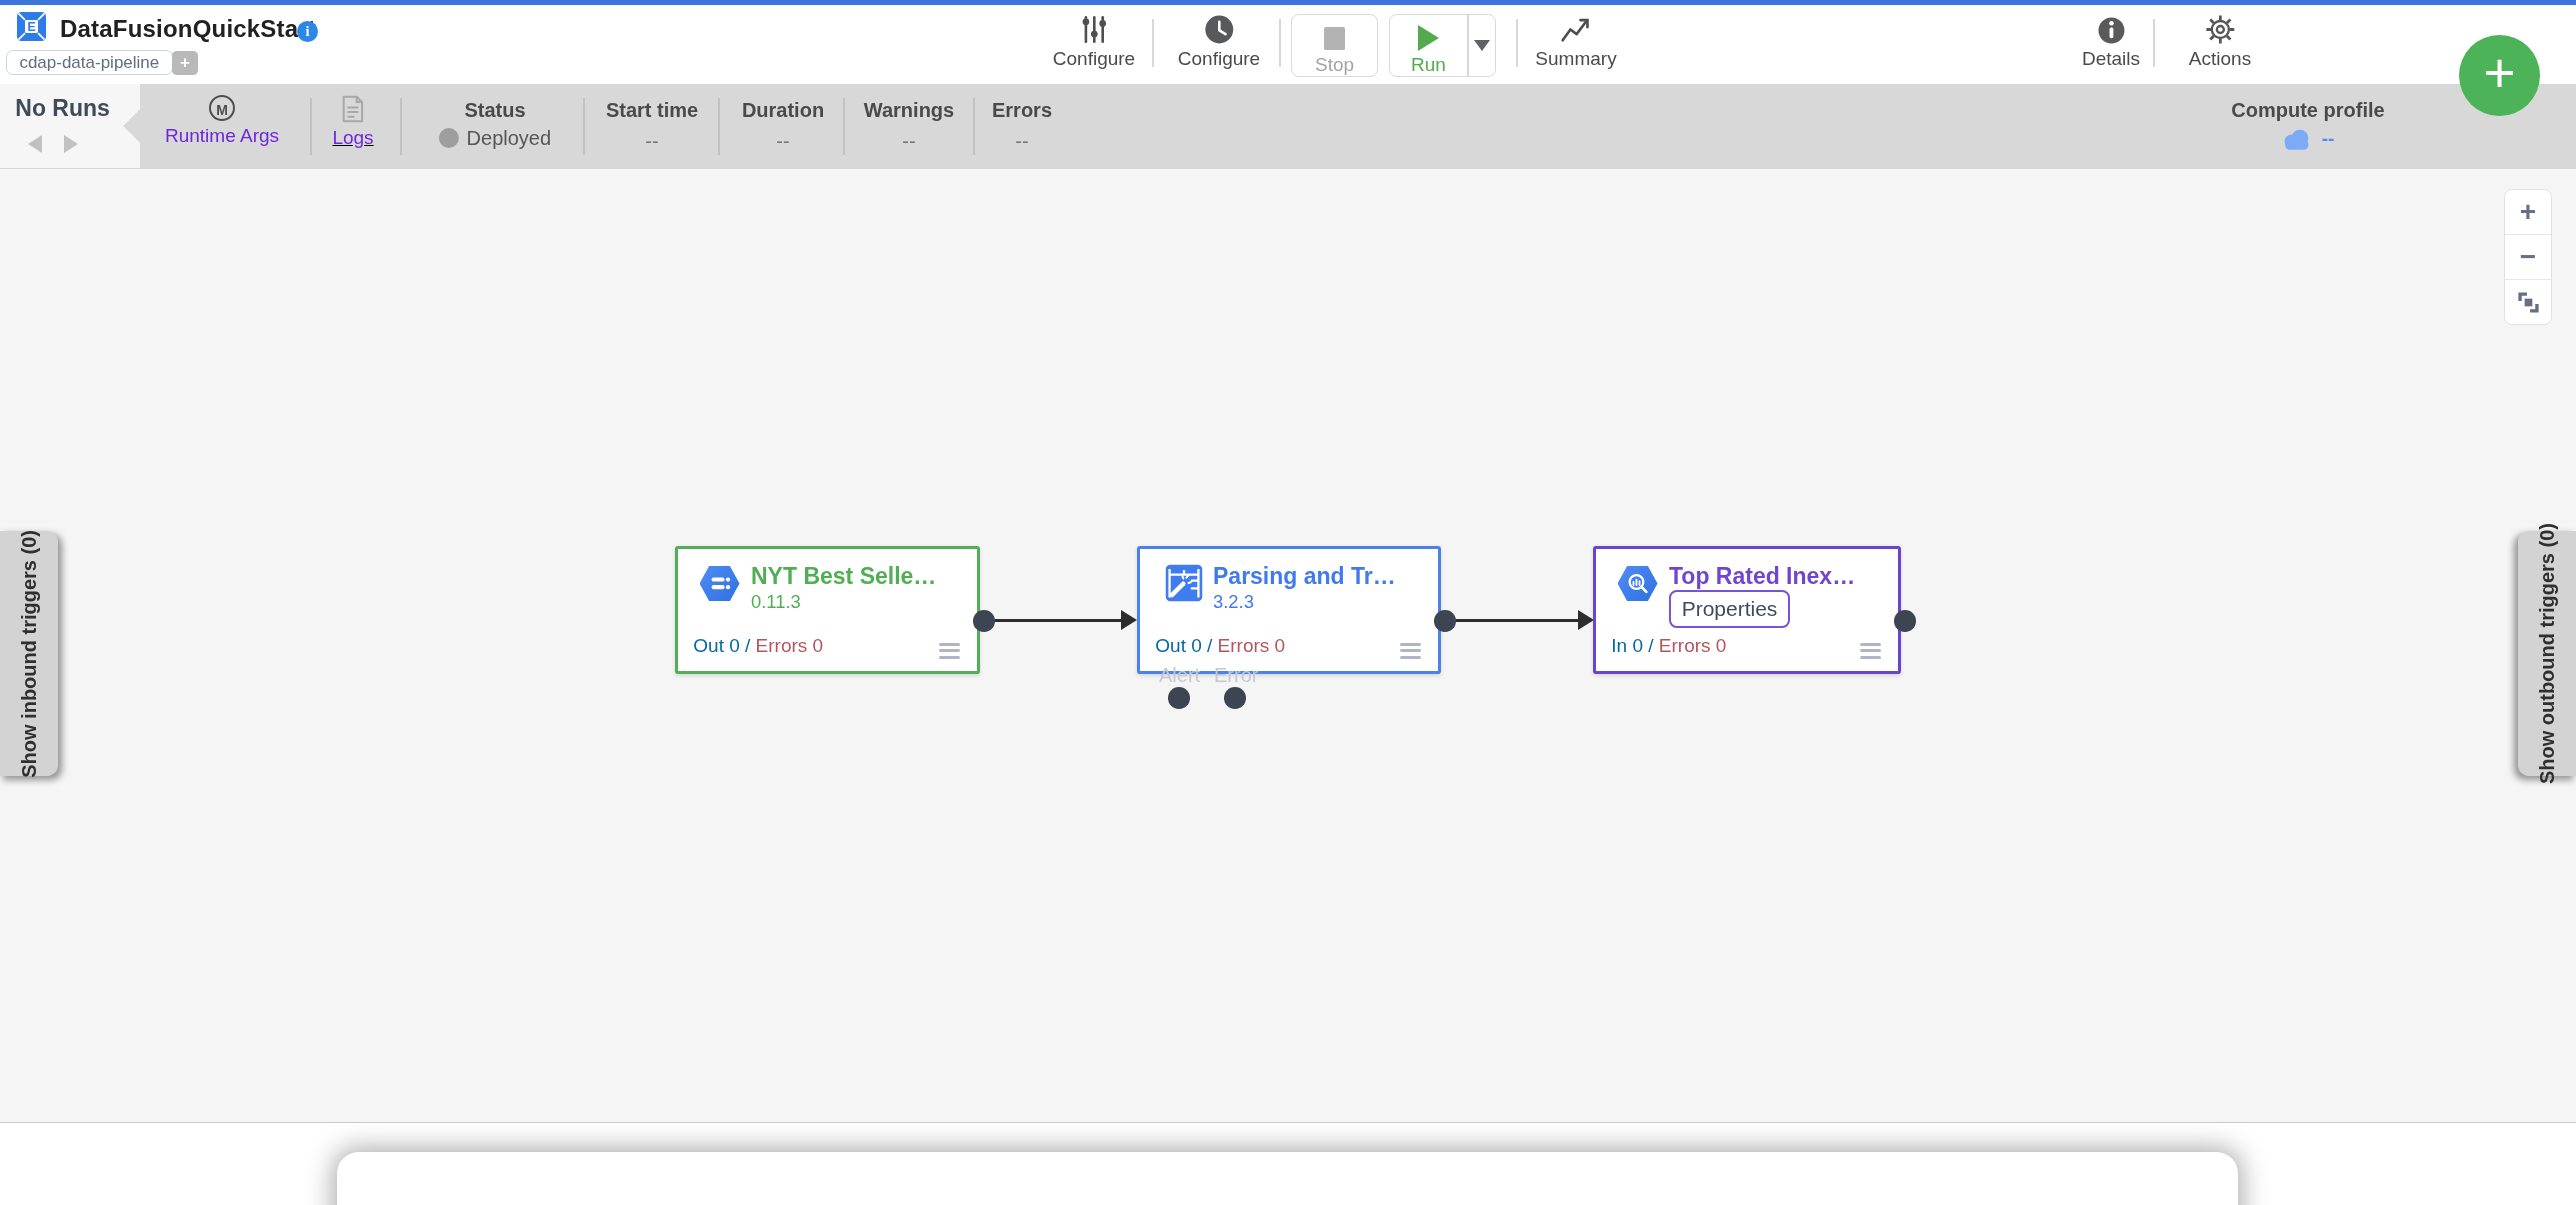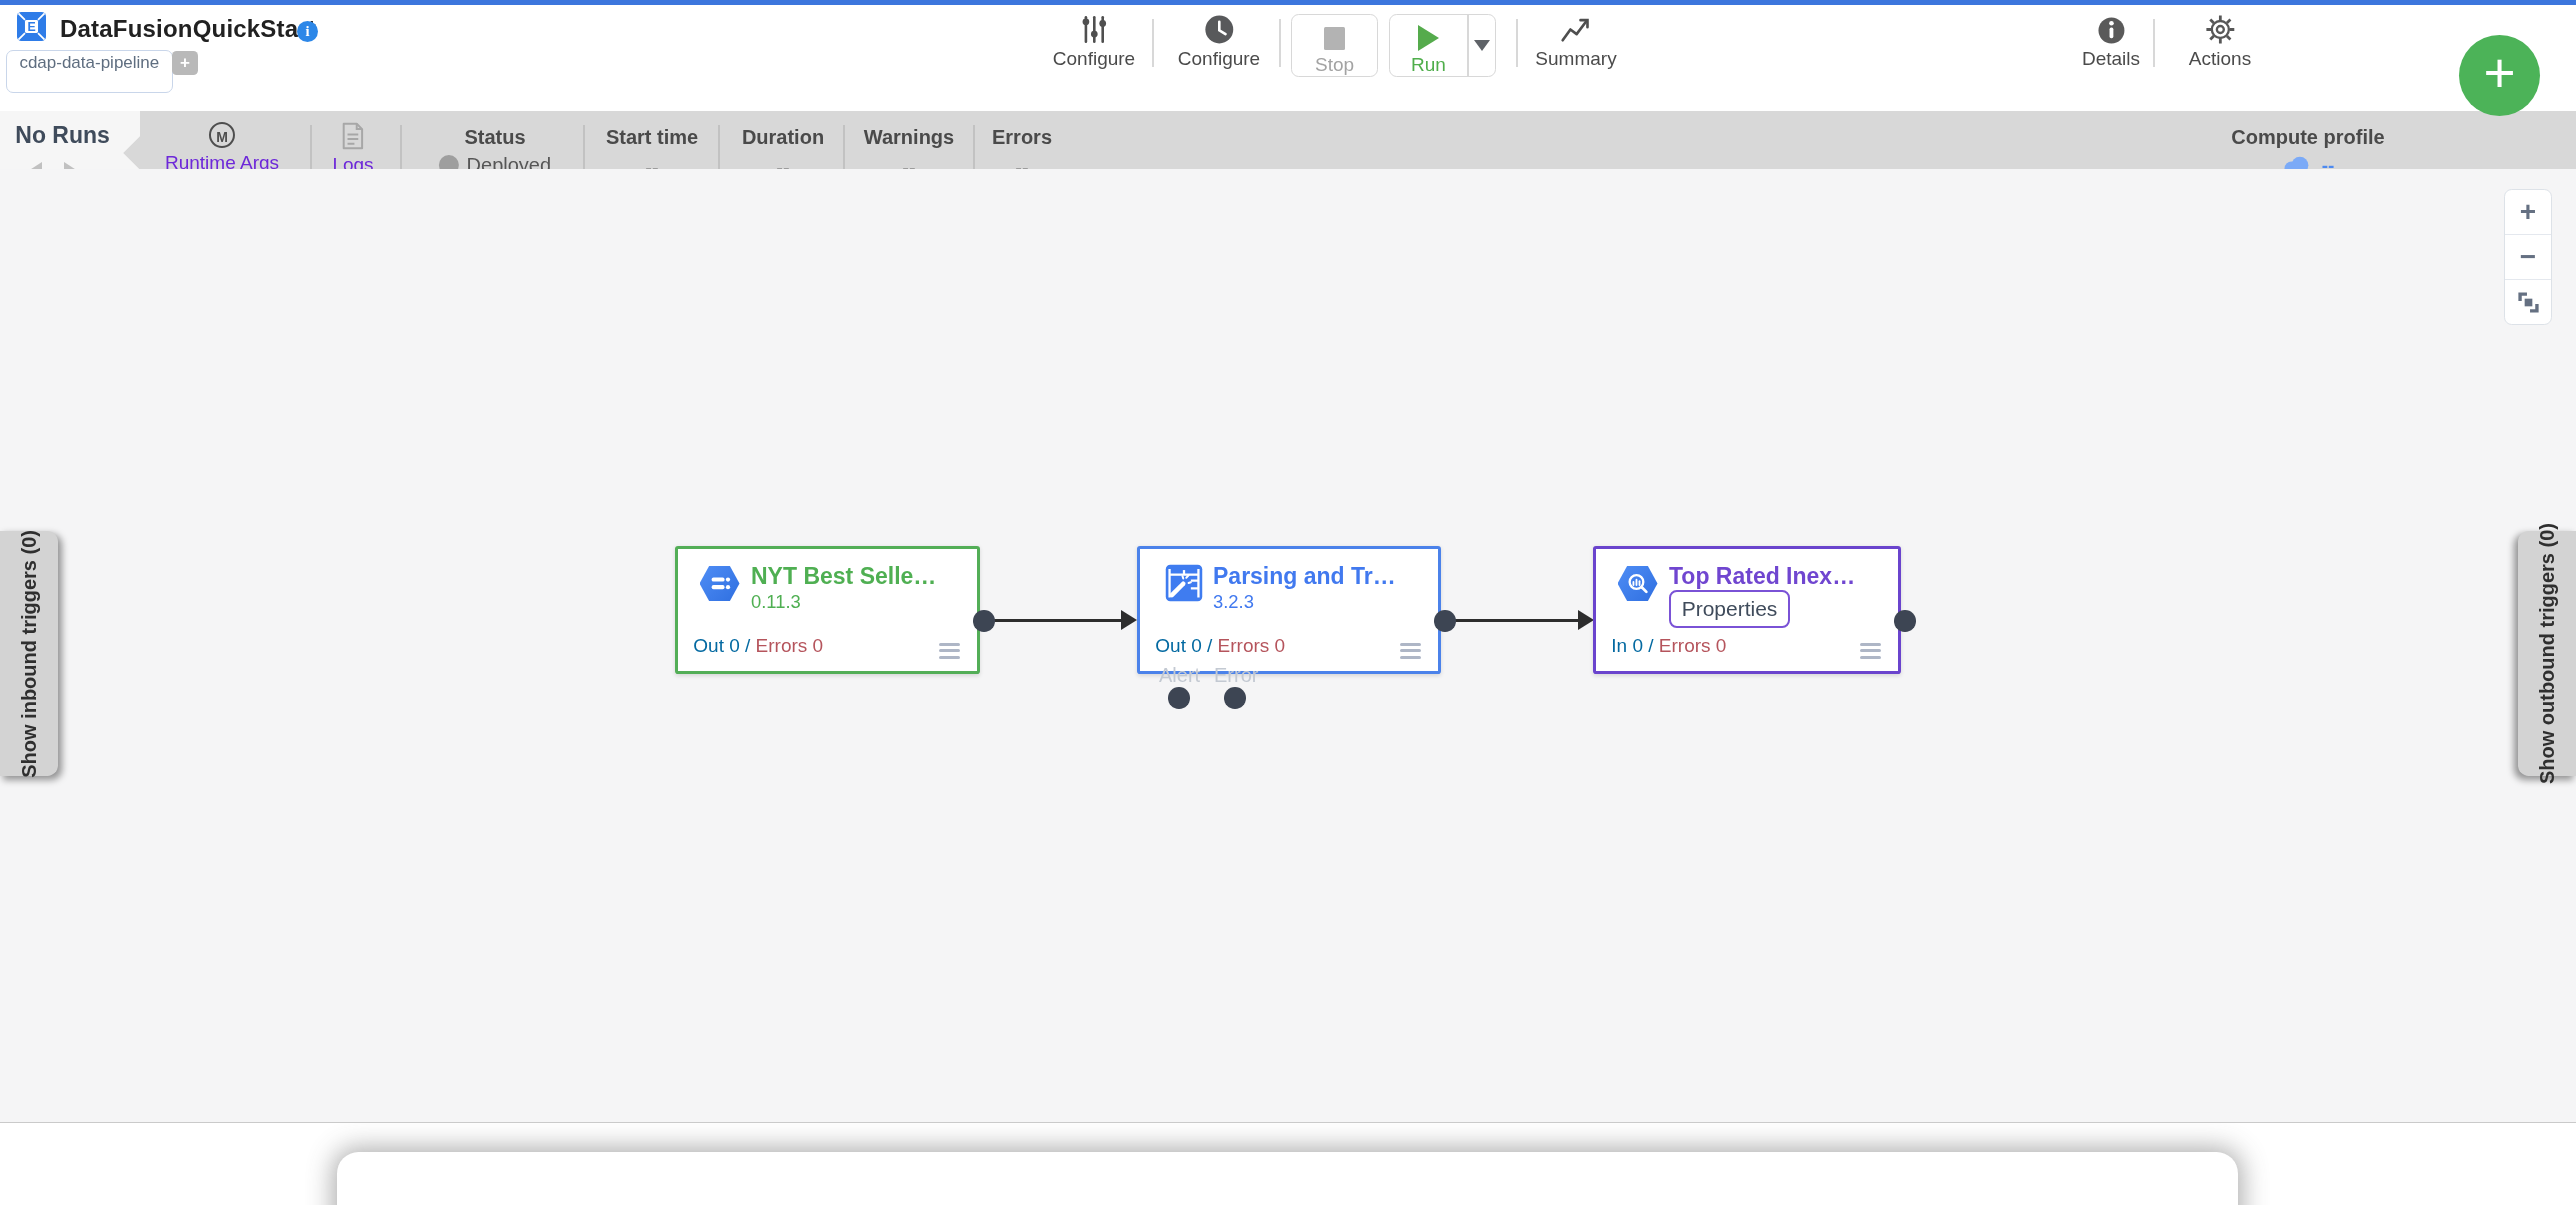--- a/index.html
+++ b/index.html
@@ -8,21 +8,21 @@
 
   
   .top-accent{position:absolute;left:0;top:0;width:100%;height:5.4px;background:#3c76dd;}
 
   
   .header{position:absolute;left:0;top:5.4px;width:100%;height:79px;background:#fff;}
   .logo{position:absolute;left:17px;top:7px;width:29px;height:29px;}
   .app-title{position:absolute;left:60px;top:9.2px;font-size:24px;font-weight:bold;color:#212121;letter-spacing:0.2px;}
   .title-info{position:absolute;left:297px;top:16px;width:21px;height:21px;border-radius:50%;background:#2c87e8;
     color:#fff;font-size:14.6px;font-weight:bold;text-align:center;line-height:21px;font-family:"Liberation Serif",serif;}
-  .pipeline-pill{position:absolute;left:6.1px;top:45px;height:43px;padding:0 12.3px;border:1.5px solid #c9d6ea;border-radius:7px;
+  .pipeline-pill{position:absolute;left:6.1px;top:45px;height:25px;padding:0 12.3px;border:1.5px solid #c9d6ea;border-radius:7px;
     color:#5f6e80;font-size:17px;line-height:24px;background:#fff;box-sizing:border-box;}
   .add-tag{position:absolute;left:172px;top:46px;width:26px;height:24px;background:#b9b9b9;border-radius:4.6px;
     color:#fff;font-size:17px;font-weight:bold;text-align:center;line-height:23px;}
 
   .tb-item{position:absolute;top:7.7px;display:flex;flex-direction:column;align-items:center;transform:translateX(-50%);}
   .tb-item .tb-ic{height:32px;display:flex;align-items:flex-end;justify-content:center;}
   .tb-item .tb-label{margin-top:3.1px;font-size:19px;color:#4b4b4b;}
   .tb-sep{position:absolute;top:14px;width:1.5px;height:48px;background:#d8d8d8;}
 
   .btn-box{position:absolute;top:8.4px;height:63px;background:#fff;border:1.5px solid #d8d8d8;border-radius:7.7px;
@@ -34,21 +34,21 @@
   .run-label{font-size:19px;color:#4fae4b;}
   .split-div{width:1.5px;background:#d8d8d8;}
   .caret{width:0;height:0;border-top:11.5px solid #5f6368;border-left:8.4px solid transparent;border-right:8.4px solid transparent;margin:auto;}
 
   
   .fab{position:absolute;left:2459px;top:35px;width:81px;height:81px;border-radius:50%;background:#4cb358;z-index:30;
     color:#fff;display:flex;align-items:center;justify-content:center;}
   .fab span{font-size:55px;font-weight:300;line-height:1;margin-top:-4.6px;}
 
   
-  .statusbar{position:absolute;left:0;top:84px;width:100%;height:95px;background:#d8d8d8;border-bottom:1.5px solid #c6c6c6;box-sizing:border-box;margin-top:27px;}
+  .statusbar{position:absolute;left:0;top:84px;width:100%;height:95px;background:#d8d8d8;border-bottom:1.5px solid #c6c6c6;box-sizing:border-box;}
   .noruns-tab{position:absolute;left:0;top:0;width:140px;height:84px;background:#f6f6f6;
     clip-path:polygon(0 0,100% 0,100% 30%,88% 50%,100% 70%,100% 100%,0 100%);}
   .noruns-label{position:absolute;left:15.3px;top:10.7px;font-size:23px;font-weight:bold;color:#3f4b5b;}
   .run-arrows{position:absolute;left:28px;top:51px;display:flex;gap:21.5px;}
   .arr-left{width:0;height:0;border-right:14px solid #c1c1c1;border-top:9.2px solid transparent;border-bottom:9.2px solid transparent;}
   .arr-right{width:0;height:0;border-left:14px solid #c1c1c1;border-top:9.2px solid transparent;border-bottom:9.2px solid transparent;}
 
   .sb-item{position:absolute;display:flex;flex-direction:column;align-items:center;transform:translateX(-50%);}
   .sb-label{font-size:20px;font-weight:bold;color:#4a4a4a;}
   .sb-value{font-size:20px;color:#767676;}

